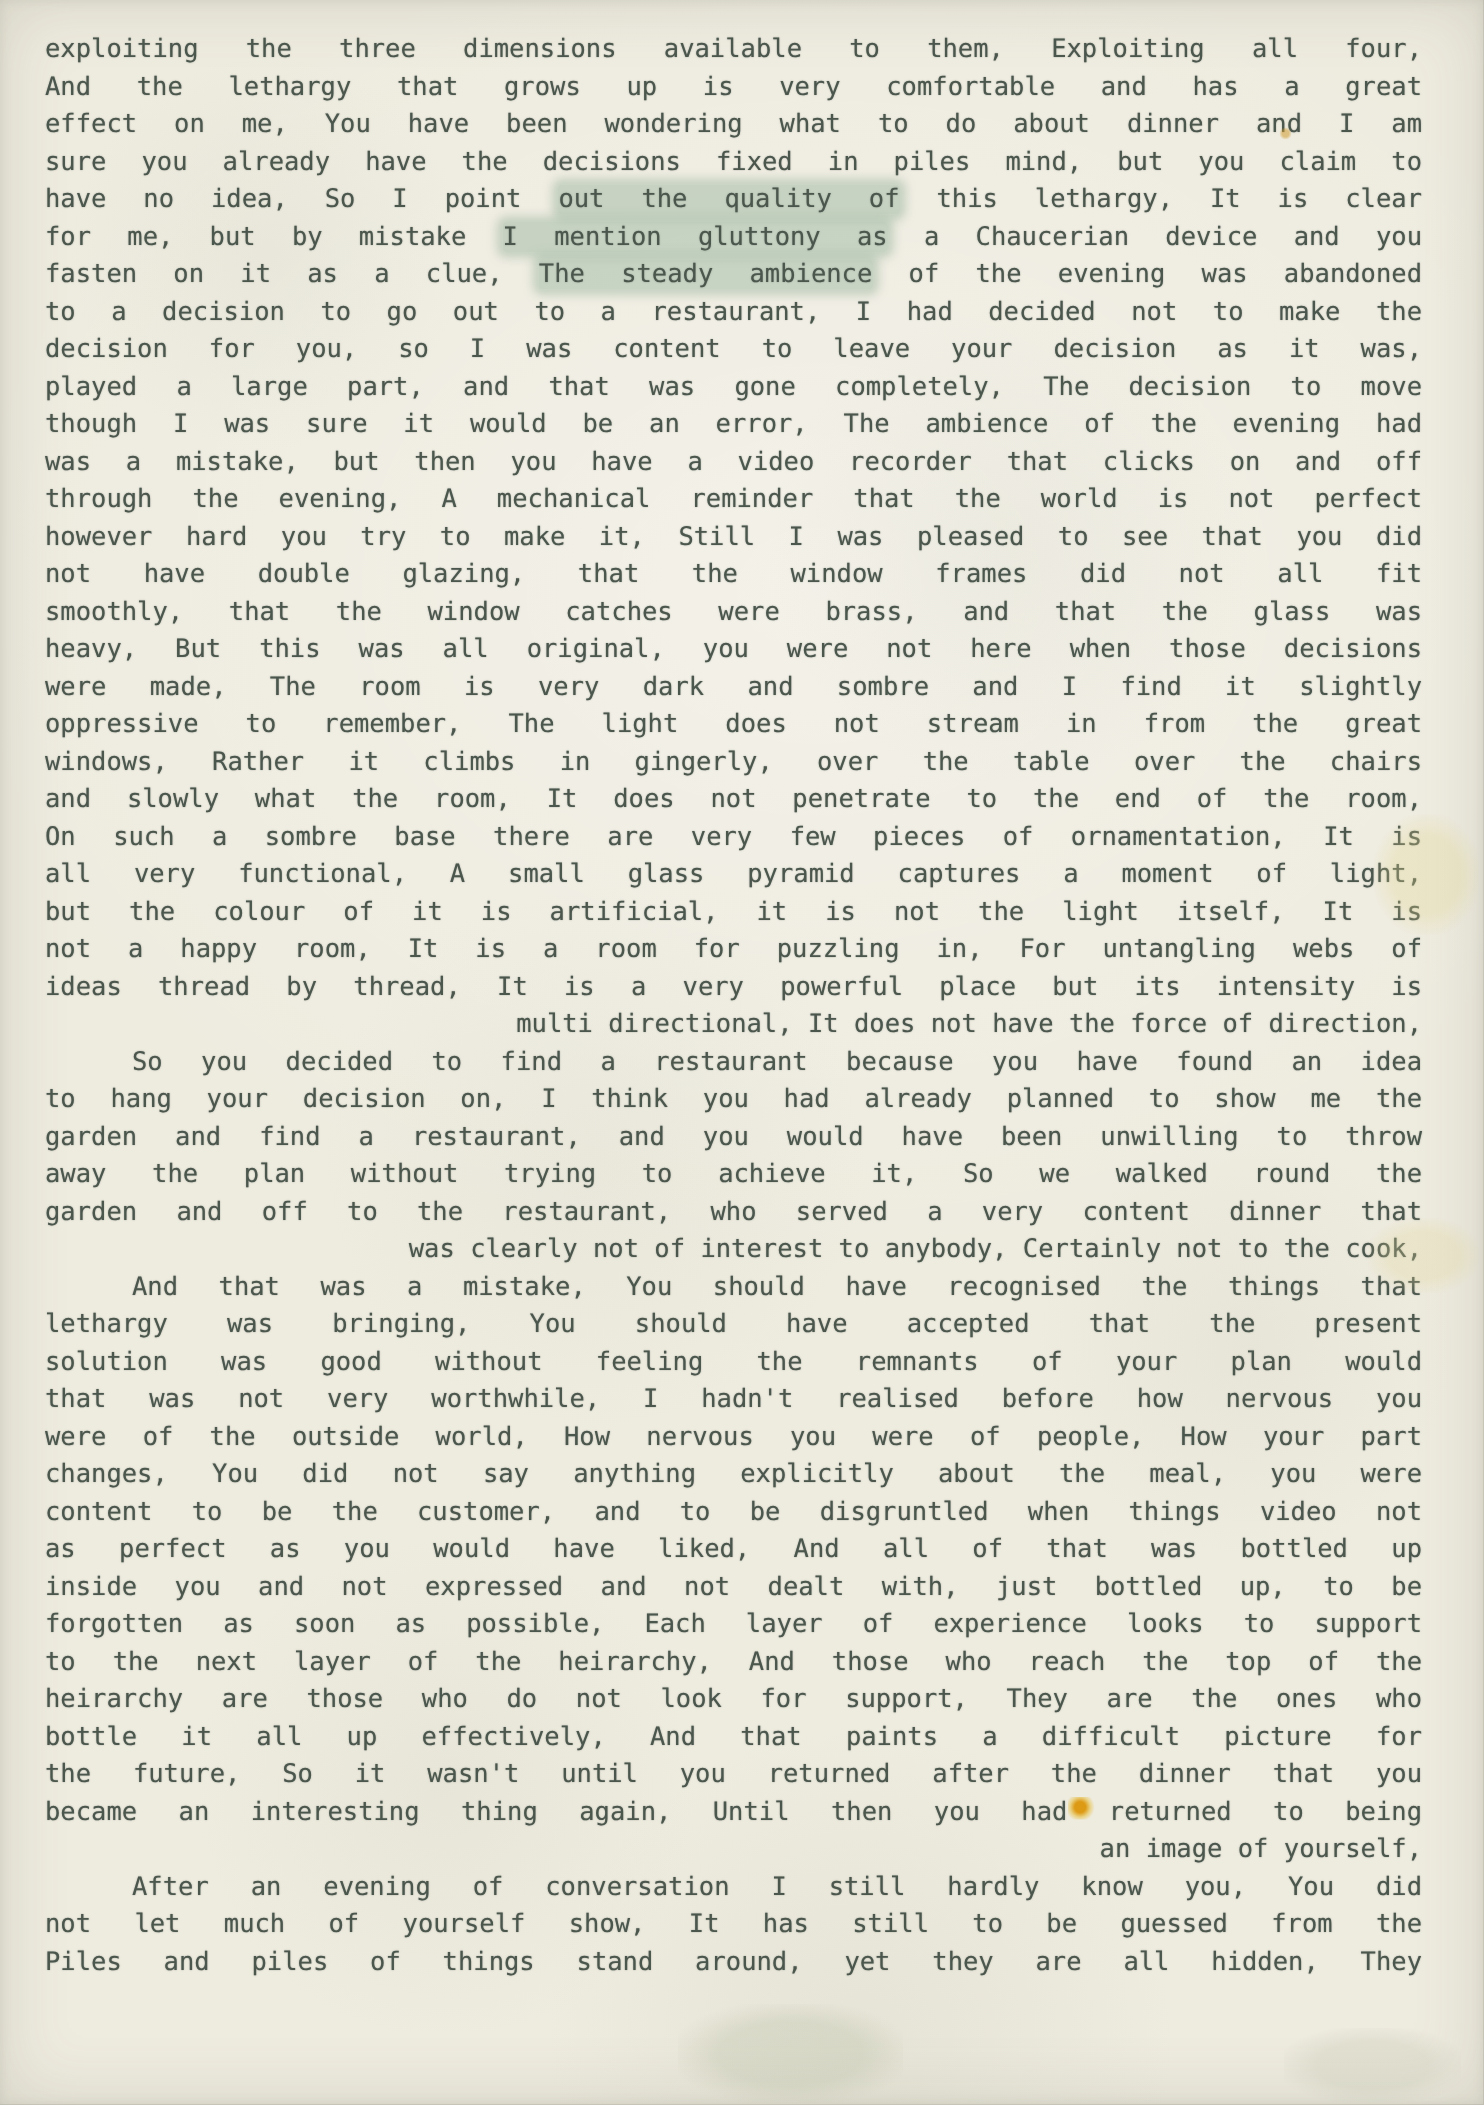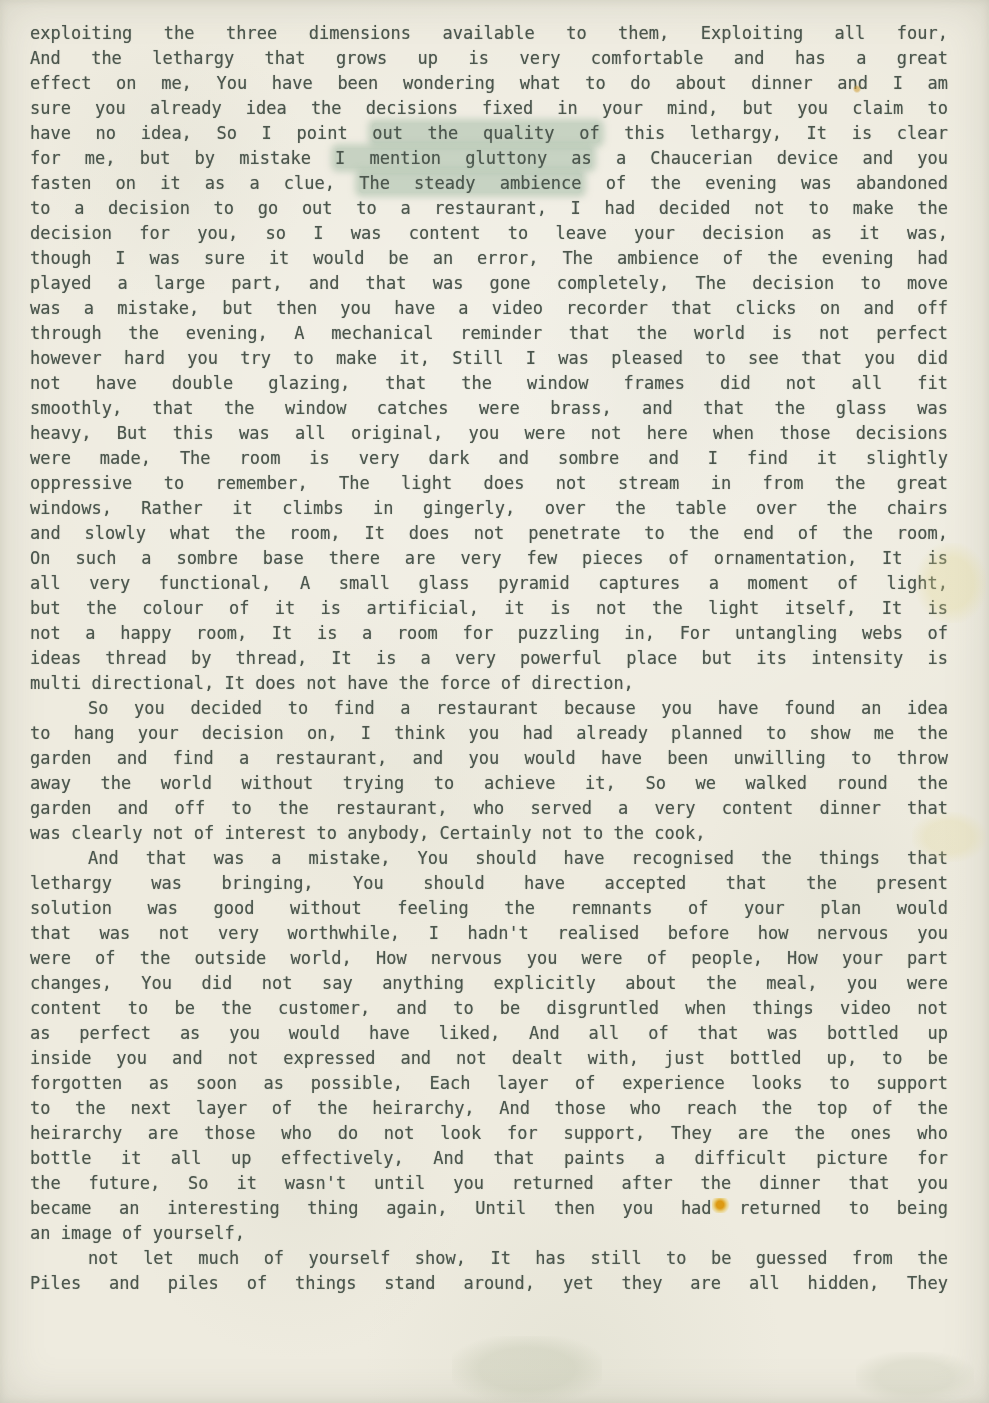--- a/index.html
+++ b/index.html
@@ -24,21 +24,21 @@
       radial-gradient(circle 200px at 84% 64%, rgba(183,188,166,0.12), transparent 70%),
       radial-gradient(circle 240px at 30% 85%, rgba(186,190,170,0.12), transparent 70%),
       radial-gradient(circle 300px at 58% 97%, rgba(180,186,162,0.14), transparent 70%);
   }
   .text-body{
     position:absolute;left:30px;top:21px;width:918px;
     color:var(--ink,#4b564d);
     font-size:17px;line-height:25px;
     text-shadow:0 0 1px rgba(72,86,76,0.55);
   }
-  .line{white-space:normal;}
+  .line{white-space:normal;text-align:right;}
   .line.just{text-align:justify;text-align-last:justify;}
   .para.indent .line:first-child{text-indent:58px;}
   .hl{
     background:var(--hl,rgba(158,184,162,0.5));
     box-shadow:0 0 6px 4px var(--hl,rgba(158,184,162,0.5));
     border-radius:3px;
   }
   .stain{position:absolute;pointer-events:none;}
   .stain-orange-dot{left:712px;top:1198px;width:18px;height:15px;
     background:radial-gradient(circle at 45% 45%, #dd9a14 0 28%, rgba(230,190,60,0.55) 52%, rgba(232,202,96,0) 75%);}
@@ -55,28 +55,28 @@
 </style>
 </head>
 <body>
 
 <div class="page">
   <div class="text-body">
       <div class="para">
         <div class="line just"><span>exploiting the three dimensions available to them, Exploiting all four,</span></div>
         <div class="line just"><span>And the lethargy that grows up is very comfortable and has a great</span></div>
         <div class="line just"><span>effect on me, You have been wondering what to do about dinner and I am</span></div>
-        <div class="line just"><span>sure you already idea the decisions fixed in your mind, but you claim to</span></div>
+        <div class="line just"><span>sure you already have the decisions fixed in piles mind, but you claim to</span></div>
         <div class="line just"><span>have no idea, So I point </span><span class="hl">out the quality of</span><span> this lethargy, It is clear</span></div>
         <div class="line just"><span>for me, but by mistake </span><span class="hl">I mention gluttony as</span><span> a Chaucerian device and you</span></div>
         <div class="line just"><span>fasten on it as a clue, </span><span class="hl">The steady ambience</span><span> of the evening was abandoned</span></div>
         <div class="line just"><span>to a decision to go out to a restaurant, I had decided not to make the</span></div>
         <div class="line just"><span>decision for you, so I was content to leave your decision as it was,</span></div>
+        <div class="line just"><span>played a large part, and that was gone completely, The decision to move</span></div>
         <div class="line just"><span>though I was sure it would be an error, The ambience of the evening had</span></div>
-        <div class="line just"><span>played a large part, and that was gone completely, The decision to move</span></div>
         <div class="line just"><span>was a mistake, but then you have a video recorder that clicks on and off</span></div>
         <div class="line just"><span>through the evening, A mechanical reminder that the world is not perfect</span></div>
         <div class="line just"><span>however hard you try to make it, Still I was pleased to see that you did</span></div>
         <div class="line just"><span>not have double glazing, that the window frames did not all fit</span></div>
         <div class="line just"><span>smoothly, that the window catches were brass, and that the glass was</span></div>
         <div class="line just"><span>heavy, But this was all original, you were not here when those decisions</span></div>
         <div class="line just"><span>were made, The room is very dark and sombre and I find it slightly</span></div>
         <div class="line just"><span>oppressive to remember, The light does not stream in from the great</span></div>
         <div class="line just"><span>windows, Rather it climbs in gingerly, over the table over the chairs</span></div>
         <div class="line just"><span>and slowly what the room, It does not penetrate to the end of the room,</span></div>
@@ -84,21 +84,21 @@
         <div class="line just"><span>all very functional, A small glass pyramid captures a moment of light,</span></div>
         <div class="line just"><span>but the colour of it is artificial, it is not the light itself, It is</span></div>
         <div class="line just"><span>not a happy room, It is a room for puzzling in, For untangling webs of</span></div>
         <div class="line just"><span>ideas thread by thread, It is a very powerful place but its intensity is</span></div>
         <div class="line"><span>multi directional, It does not have the force of direction,</span></div>
       </div>
       <div class="para indent">
         <div class="line just"><span>So you decided to find a restaurant because you have found an idea</span></div>
         <div class="line just"><span>to hang your decision on, I think you had already planned to show me the</span></div>
         <div class="line just"><span>garden and find a restaurant, and you would have been unwilling to throw</span></div>
-        <div class="line just"><span>away the world without trying to achieve it, So we walked round the</span></div>
+        <div class="line just"><span>away the plan without trying to achieve it, So we walked round the</span></div>
         <div class="line just"><span>garden and off to the restaurant, who served a very content dinner that</span></div>
         <div class="line"><span>was clearly not of interest to anybody, Certainly not to the cook,</span></div>
       </div>
       <div class="para indent">
         <div class="line just"><span>And that was a mistake, You should have recognised the things that</span></div>
         <div class="line just"><span>lethargy was bringing, You should have accepted that the present</span></div>
         <div class="line just"><span>solution was good without feeling the remnants of your plan would</span></div>
         <div class="line just"><span>that was not very worthwhile, I hadn't realised before how nervous you</span></div>
         <div class="line just"><span>were of the outside world, How nervous you were of people, How your part</span></div>
         <div class="line just"><span>changes, You did not say anything explicitly about the meal, you were</span></div>
@@ -107,20 +107,21 @@
         <div class="line just"><span>inside you and not expressed and not dealt with, just bottled up, to be</span></div>
         <div class="line just"><span>forgotten as soon as possible, Each layer of experience looks to support</span></div>
         <div class="line just"><span>to the next layer of the heirarchy, And those who reach the top of the</span></div>
         <div class="line just"><span>heirarchy are those who do not look for support, They are the ones who</span></div>
         <div class="line just"><span>bottle it all up effectively, And that paints a difficult picture for</span></div>
         <div class="line just"><span>the future, So it wasn't until you returned after the dinner that you</span></div>
         <div class="line just"><span>became an interesting thing again, Until then you had returned to being</span></div>
         <div class="line"><span>an image of yourself,</span></div>
       </div>
       <div class="para indent">
+        <div class="line just"><span>After an evening of conversation I still hardly know you, You did</span></div>
         <div class="line just"><span>not let much of yourself show, It has still to be guessed from the</span></div>
         <div class="line just"><span>Piles and piles of things stand around, yet they are all hidden, They</span></div>
       </div>
     </div>
   <div class="stain stain-speck"></div>
   <div class="stain stain-right-1"></div>
   <div class="stain stain-right-2"></div>
   <div class="stain stain-orange-dot"></div>
   <div class="stain stain-bottom-1"></div>
   <div class="stain stain-bottom-2"></div>

